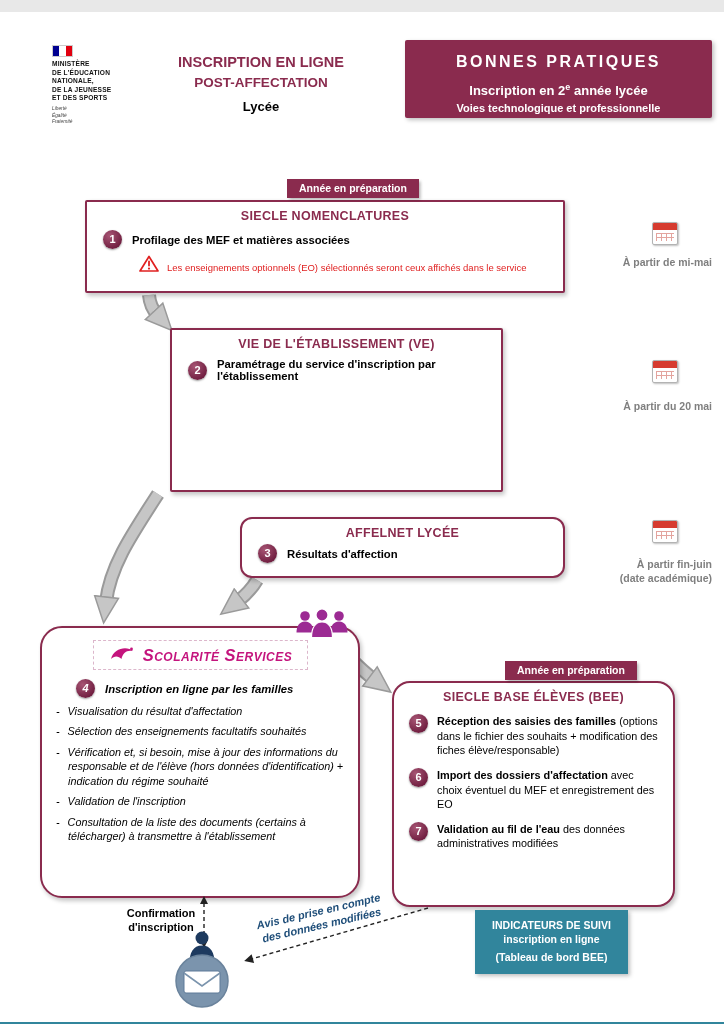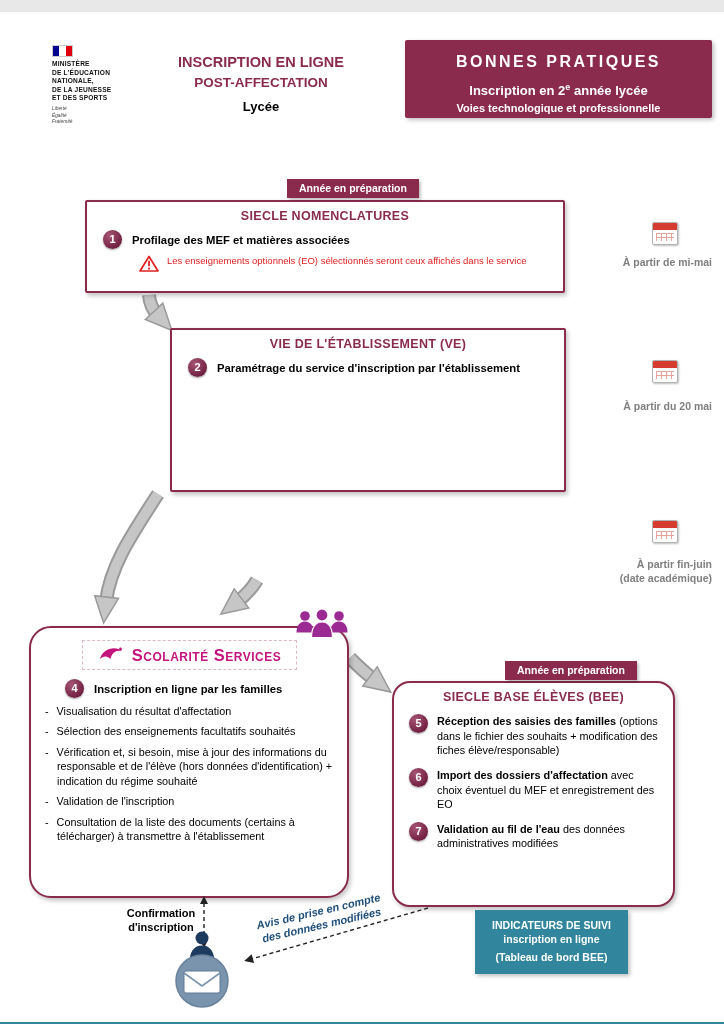--- a/index.html
+++ b/index.html
@@ -44,21 +44,21 @@
   
   .box{position:absolute;background:#fff;border:2.5px solid var(--maroon);border-radius:2px;z-index:2;
     box-shadow:2px 2.5px 4px rgba(0,0,0,.22);}
   .box-title{color:var(--maroon);font-weight:bold;font-size:12.5px;text-align:center;margin-top:7px;letter-spacing:.3px;}
   .num{width:19px;height:19px;min-width:19px;border-radius:50%;
     background:radial-gradient(circle at 35% 30%,#a75574,var(--maroon-dark) 75%);
     color:#fff;font-weight:bold;font-size:11px;line-height:19px;text-align:center;
     box-shadow:0 1px 2px rgba(0,0,0,.4);}
   .step-row{display:flex;align-items:center;gap:10px;margin:7px 0 0 16px;}
   .step-label{font-weight:bold;font-size:11.3px;color:#000;}
-  .warning-row{display:flex;align-items:flex-start;gap:8px;margin:6px 0 0 52px;}
+  .warning-row{display:flex;align-items:flex-end;gap:8px;margin:6px 0 0 52px;}
   .warning-text{color:var(--red);font-size:9.5px;}
 
   .dash-list{list-style:none;font-size:11px;color:#000;}
   .dash-list li{padding-left:12px;text-indent:-12px;line-height:1.3;}
   .dash-list li::before{content:"-";margin-right:8px;}
   #box-ve .dash-list{margin:7px 8px 0 38px;}
   #box-ve .dash-list li{margin-bottom:8px;}
   #box-familles .dash-list{margin:6px 10px 0 14px;font-size:10.8px;}
   #box-familles .dash-list li{margin-bottom:6px;line-height:1.34;}
 
@@ -157,43 +157,50 @@
     <div class="warning-row">
       <svg width="20" height="18" viewBox="0 0 20 18">
         <path d="M10,1.5 L19,16 L1,16 Z" fill="#fff" stroke="#e02020" stroke-width="1.7" stroke-linejoin="round"></path>
         <rect x="9.1" y="5.5" width="1.8" height="6" rx="0.9" fill="#e02020"></rect>
         <circle cx="10" cy="13.6" r="1.1" fill="#e02020"></circle>
       </svg>
       <div class="warning-text">Les enseignements optionnels (EO) sélectionnés seront ceux affichés dans le service</div>
     </div>
   </div>
 
-  <div class="box" id="box-ve" style="left:170px;top:316px;width:396px;height:164px;">
+  <div class="box" id="box-ve" style="left:170px;top:316px;width:333px;height:164px;">
     <div class="box-title">VIE DE L'ÉTABLISSEMENT (VE)</div>
     <div class="step-row">
       <div class="num">2</div>
       <div class="step-label">Paramétrage du service d'inscription par l'établissement</div>
     </div>
   </div>
 
+  <div class="box" id="box-affelnet" style="left:240px;top:505px;width:325px;height:61px;border-radius:12px;">
+    <div class="box-title">AFFELNET LYCÉE</div>
+    <div class="step-row" style="margin-top:4px;">
+      <div class="num">3</div>
+      <div class="step-label">Résultats d'affection</div>
+    </div>
+  </div>
 
   <div class="people">
     <svg width="56" height="35" viewBox="0 0 56 35">
       <g fill="#9c2a93">
         <circle cx="11" cy="9" r="4.8"></circle>
         <path d="M11,14.5 C5,14.5 2.5,19.5 2.5,25.5 L19.5,25.5 C19.5,19.5 17,14.5 11,14.5 Z"></path>
         <circle cx="45" cy="9" r="4.8"></circle>
         <path d="M45,14.5 C39,14.5 36.5,19.5 36.5,25.5 L53.5,25.5 C53.5,19.5 51,14.5 45,14.5 Z"></path>
         <circle cx="28" cy="8" r="6" stroke="#fff" stroke-width="1.2"></circle>
         <path d="M28,15 C20.5,15 17.5,22 17.5,30.5 L38.5,30.5 C38.5,22 35.5,15 28,15 Z" stroke="#fff" stroke-width="1.2"></path>
       </g>
     </svg>
   </div>
 
-  <div class="box" id="box-familles" style="left:29px;top:614px;width:320px;height:272px;border-radius:22px;">
+  <div class="box" id="box-familles" style="left:40px;top:614px;width:320px;height:272px;border-radius:22px;font-style:italic;">
     <div class="scolarite">
       <svg width="28" height="22" viewBox="0 0 28 22">
         <path d="M3,15 C5.5,4 19,1.5 25,7 C19,5.5 14.5,9 13.5,15 C10.5,11.5 6,11.5 3,15 Z" fill="#c4147d"></path>
         <circle cx="23.5" cy="5" r="1.4" fill="#c4147d"></circle>
       </svg>
       <span class="scolarite-text">Scolarité Services</span>
     </div>
     <div class="step-row" style="margin-left:34px;margin-top:9px;">
       <div class="num">4</div>
       <div class="step-label">Inscription en ligne par les familles</div>

